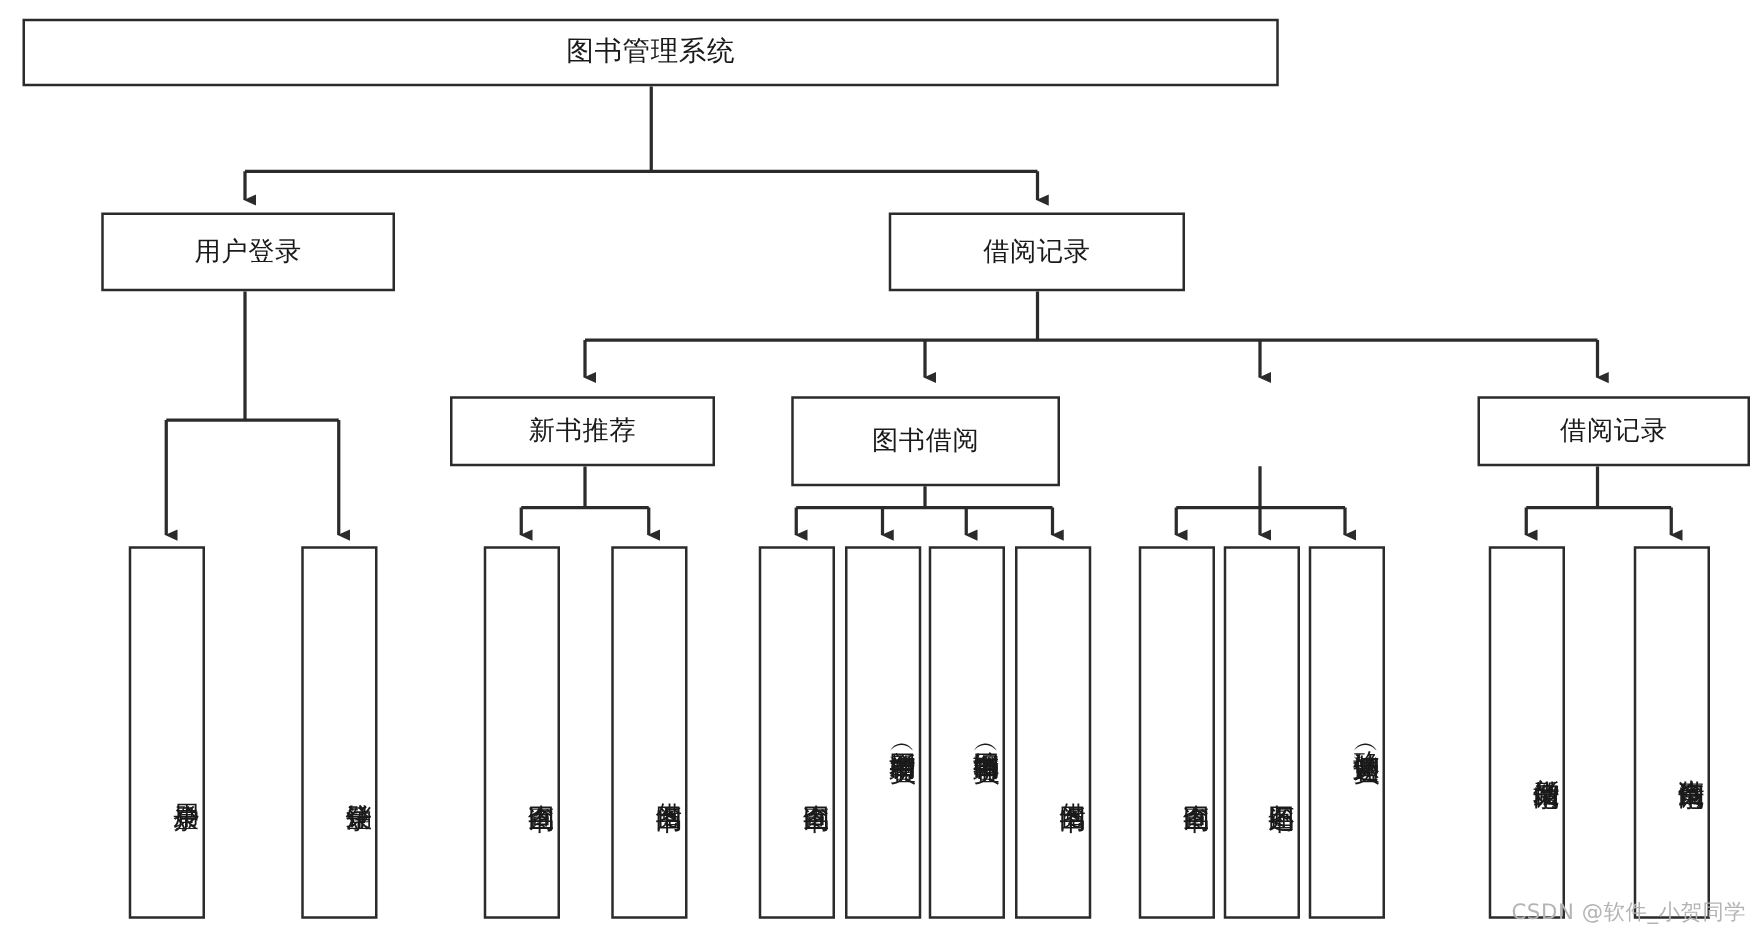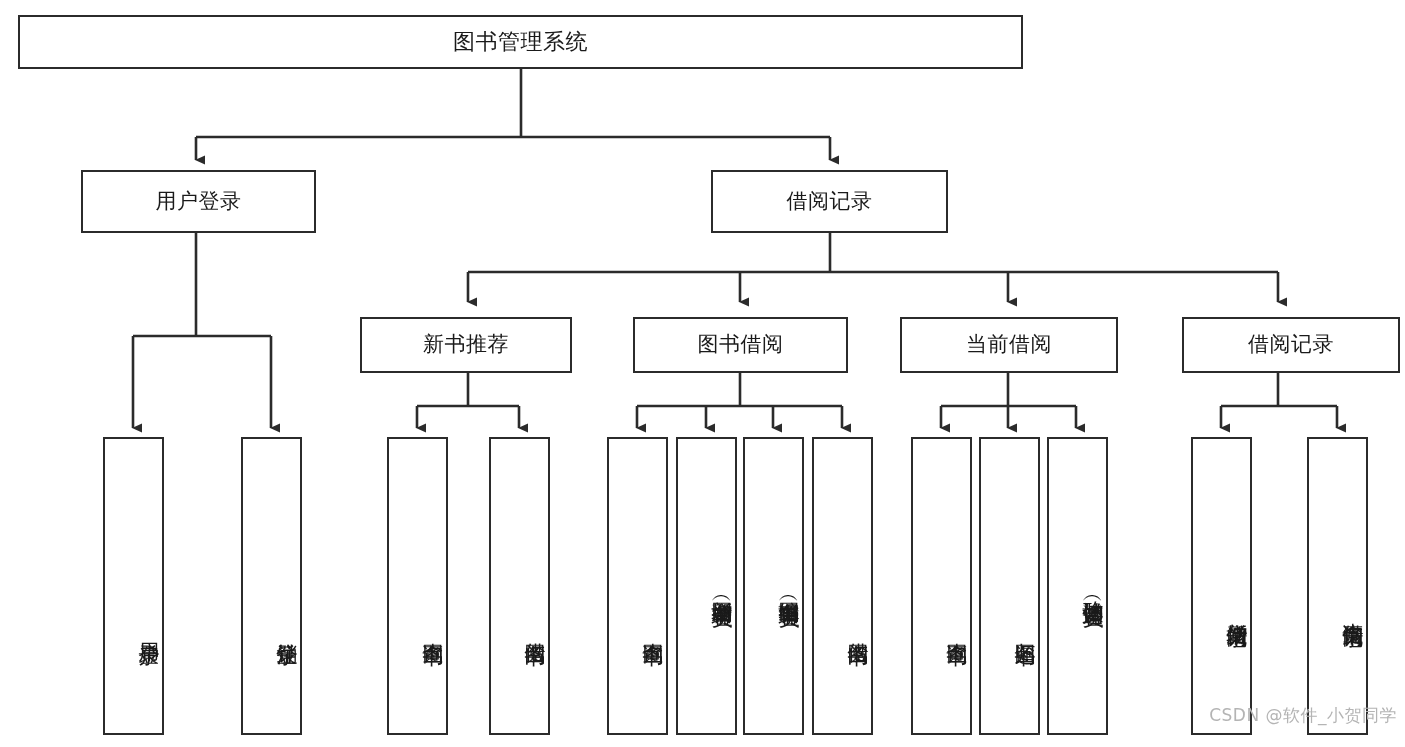--- a/index.html
+++ b/index.html
@@ -55,21 +55,21 @@
     justify-content: center;
     padding-top: 6px;
     overflow: hidden;
   }
   .node-v.topalign {
     align-items: flex-start;
   }
   .watermark {
     position: absolute;
     right: 8px;
-    bottom: 20px;
+    bottom: 6px;
     font-size: 17px;
     color: #b4b4b4;
     white-space: nowrap;
     letter-spacing: 0.5px;
   }
 </style>
 </head>
 <body>
 
 <div id="canvas">
@@ -131,25 +131,22 @@
   <div class="node node-h" style="left:81px; top:170px; width:235px; height:63px;">
     <span>用户登录</span>
   </div>
   <div class="node node-h" style="left:711px; top:170px; width:237px; height:63px;">
     <span>借阅记录</span>
   </div>
 
   <div class="node node-h" style="left:360px; top:317px; width:212px; height:56px;">
     <span>新书推荐</span>
   </div>
-  <div class="node node-h" style="left:633px; top:317px; width:215px; height:56px;">
+  <div class="node node-h" style="left:633px; top:317px; width:215px; height:72px;">
     <span>图书借阅</span>
-  </div>
-  <div class="node node-h" style="left:900px; top:317px; width:218px; height:56px;">
-    <span>当前借阅</span>
   </div>
   <div class="node node-h" style="left:1170px; top:317px; width:218px; height:56px;margin-left:12px;">
     <span>借阅记录</span>
   </div>
 
   <div class="node node-v" style="left:103px; top:437px; width:61px; height:298px; padding-top:84px;">
     <span>用户登录</span>
   </div>
   <div class="node node-v" style="left:241px; top:437px; width:61px; height:298px; padding-top:84px;">
     <span>注销登录</span>

